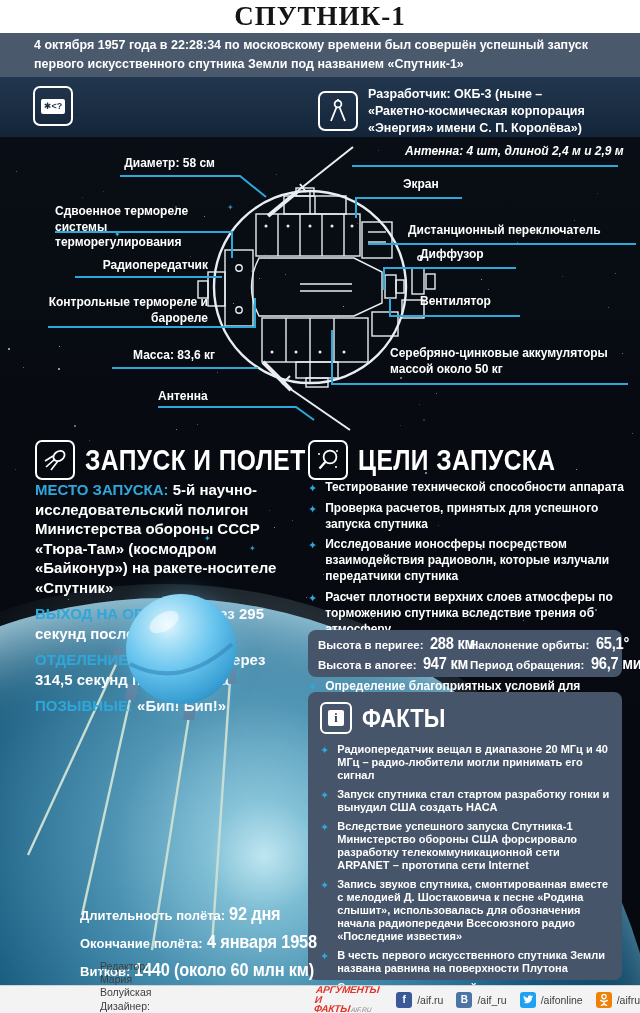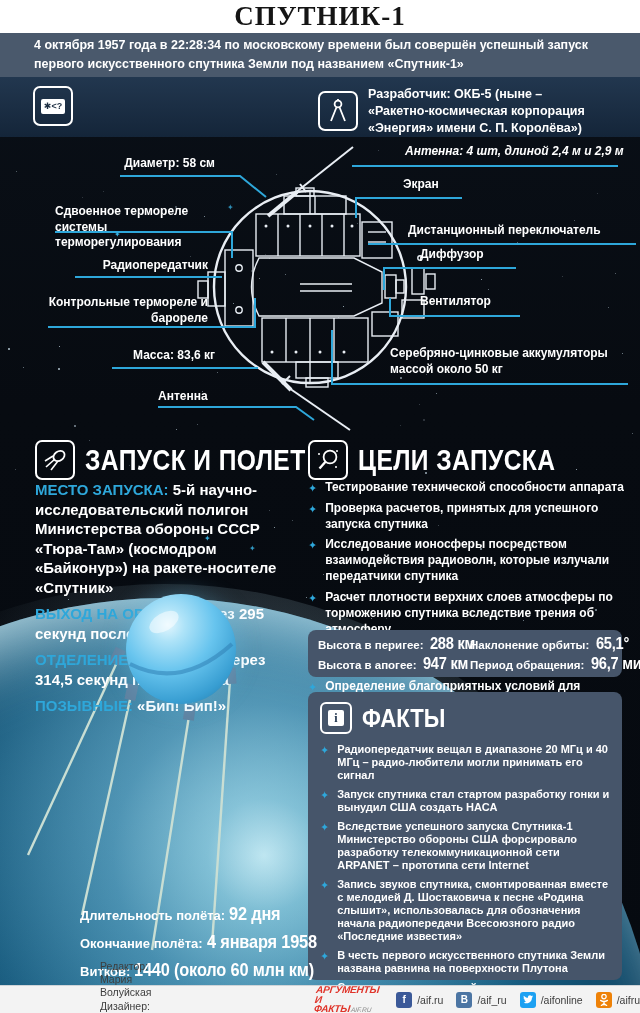--- a/index.html
+++ b/index.html
@@ -269,21 +269,21 @@
     </div>
     <div class="badge" style="left:318px;">
       <div class="ibox">
         <svg width="24" height="26" viewBox="0 0 24 26">
           <circle cx="12" cy="6" r="3.4" fill="none" stroke="#fff" stroke-width="1.8"></circle>
           <line x1="10.6" y1="9" x2="5" y2="23" stroke="#fff" stroke-width="1.8"></line>
           <line x1="13.4" y1="9" x2="19" y2="23" stroke="#fff" stroke-width="1.8"></line>
           <line x1="12" y1="1" x2="12" y2="2.8" stroke="#fff" stroke-width="1.8"></line>
         </svg>
       </div>
-      <p>Разработчик: ОКБ-5 (ныне – «Ракетно-космическая корпорация «Энергия» имени С. П. Королёва»)</p>
+      <p>Разработчик: ОКБ-3 (ныне – «Ракетно-космическая корпорация «Энергия» имени С. П. Королёва»)</p>
     </div>
   </div>
 
   <svg id="diagram-svg" width="640" height="300" viewBox="0 0 640 300">
     <g stroke="#e9eef4" fill="none" stroke-width="1.4">
 
       <g stroke-width="4">
           <line x1="268" y1="76" x2="297" y2="52"></line>
           <line x1="263" y1="222" x2="291" y2="250"></line>
         </g>

